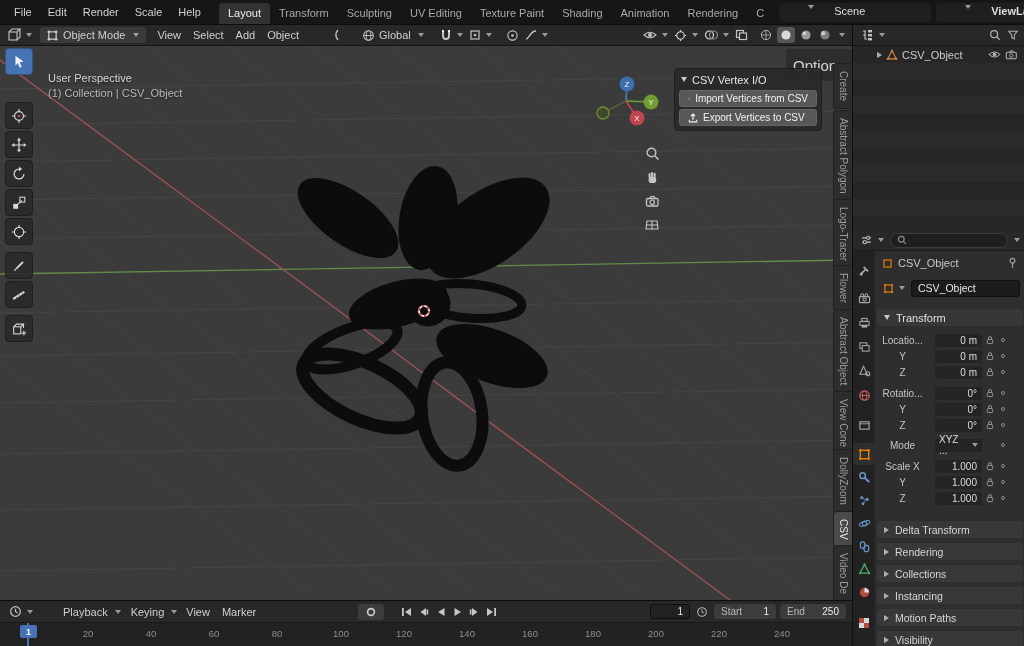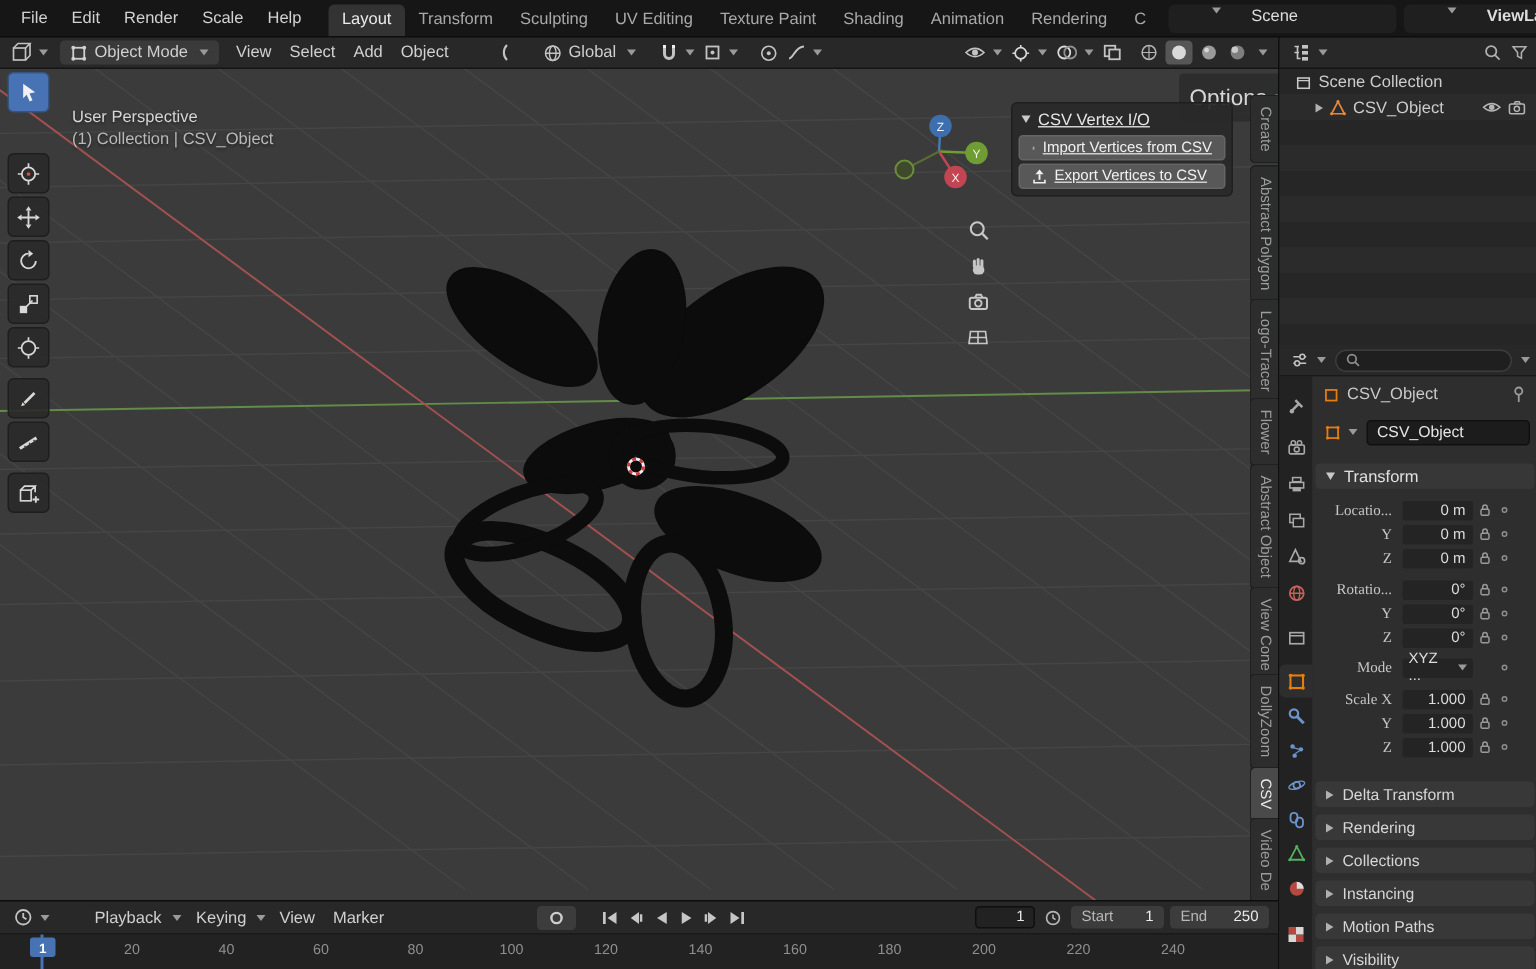--- a/index.html
+++ b/index.html
@@ -45,21 +45,21 @@
 .search{flex:1;height:15px;background:#1f1f1f;border:1px solid #3c3c3c;border-radius:8px;display:flex;align-items:center;padding:0 6px;gap:4px;}
 .tabstrip{position:absolute;left:0;top:21px;width:22px;height:395px;background:#222;}
 .ptab{position:absolute;left:0;width:22px;height:22px;display:flex;align-items:center;justify-content:center;}
 .ptab.active{background:#2e2e2e;border-radius:4px 0 0 4px;}
 .pcontent{position:absolute;left:22px;top:21px;width:150px;height:395px;background:#2e2e2e;overflow:hidden;}
 .crumb{height:18px;margin-top:3px;display:flex;align-items:center;gap:5px;padding:0 7px;color:#c9c9c9;}
 .name-row{display:flex;align-items:center;gap:3px;padding:0 5px;margin-top:7px;height:18px;}
 .name-field{flex:1;height:17px;background:#1c1c1c;border:1px solid #101010;border-radius:3px;color:#e5e5e5;display:flex;align-items:center;padding:0 6px;font-size:10.5px;}
 .tpanel-header{margin:12px 2px 0;height:17px;background:#373737;border-radius:3px;display:flex;align-items:center;gap:6px;padding:0 7px;color:#e0e0e0;}
 .trow{display:flex;align-items:center;height:16px;padding-left:2px;}
-.trow .lbl{width:58px;text-align:right;padding-right:7px;color:#c5c5c5;font-size:10px;white-space:nowrap;overflow:hidden;font-family:Liberation Serif, serif;}
+.trow .lbl{width:58px;text-align:center;padding-right:7px;color:#c5c5c5;font-size:10px;white-space:nowrap;overflow:hidden;}
 .trow .val{width:47px;height:13px;background:#242424;border-radius:2px;color:#dddddd;font-size:10px;display:flex;align-items:center;justify-content:flex-end;padding:0 5px;}
 .trow .val.sel{justify-content:space-between;padding:0 4px;}
 .lockw{width:16px;display:flex;justify-content:center;}
 .adot{width:4px;height:4px;border:1px solid #8d8d8d;border-radius:50%;margin-left:3px;flex:none;}
 .sub-panel{margin:5px 2px 0;height:17px;background:#383838;border-radius:3px;display:flex;align-items:center;gap:6px;padding:0 7px;color:#d6d6d6;font-size:10.5px;}
 
 .tl-header{left:0;top:600px;width:852px;height:22px;background:#282828;border-top:1px solid #0d0d0d;display:flex;align-items:center;padding:0 6px;}
 .tl-ruler{left:0;top:622px;width:852px;height:24px;background:#222;border-top:1px solid #191919;}
 .rnum{position:absolute;top:5px;width:26px;text-align:center;color:#8f8f8f;font-size:9.5px;}
 .tfield{height:15px;background:#222;border:1px solid #0f0f0f;border-radius:3px;display:flex;align-items:center;justify-content:flex-end;padding:0 6px;color:#e8e8e8;font-size:10px;}
@@ -434,21 +434,21 @@
             <path d="M2 3 H12 L13 11 H1 Z M7 3 L7 11 M1.6 7 H12.5" fill="none" stroke="#c6c6c6" stroke-width="1.1"></path>
           </svg>
         </div>
     </div>
 
     <div class="abs options-pill" style="left:786px;top:3px;">
       <span>Options</span>
       <span class="chev"></span>
     </div>
 
-    <div class="abs csv-panel" style="left:674px;top:22px;text-decoration:underline;">
+    <div class="abs csv-panel" style="left:674px;top:22px;">
       <div class="csv-head">
         <span class="tri-d"></span>
         <span>CSV Vertex I/O</span>
       </div>
       <div class="csv-btn">
         <svg width="10" height="11" viewBox="0 0 11 12">
             <path d="M5.5 1 V6" stroke="#efefef" stroke-width="1.4"></path>
             <polygon points="2.5,5.5 8.5,5.5 5.5,9" fill="#efefef"></polygon>
             <path d="M1.5 8.5 V10.8 H9.5 V8.5" fill="none" stroke="#efefef" stroke-width="1.2"></path>
           </svg>
@@ -469,27 +469,20 @@
     <div class="side-tab" style="top:153px;">Logo-Tracer</div>
     <div class="side-tab" style="top:219px;">Flower</div>
     <div class="side-tab" style="top:263px;">Abstract Object</div>
     <div class="side-tab" style="top:345px;">View Cone</div>
     <div class="side-tab" style="top:403px;">DollyZoom</div>
     <div class="side-tab active" style="top:465px;">CSV</div>
     <div class="side-tab" style="top:499px;">Video De</div>
   </div>
 
   <div class="abs outliner">
-    <div class="out-row">
-      <svg width="12" height="12" viewBox="0 0 14 14" style="margin-left:6px;">
-          <rect x="2.5" y="3.5" width="9" height="8" fill="none" stroke="#c9c9c9" stroke-width="1.2"></rect>
-          <path d="M2.5 5.5 H11.5" stroke="#c9c9c9" stroke-width="1"></path>
-        </svg>
-      <span>Scene Collection</span>
-    </div>
     <div class="out-row">
       <span class="tri-r" style="margin-left:20px;"></span>
       <svg width="12" height="12" viewBox="0 0 14 14">
           <path d="M7 2 L12 11.5 H2 Z" fill="none" stroke="#e8883a" stroke-width="1.3"></path>
           <circle cx="7" cy="2" r="1.2" fill="#e8883a"></circle>
           <circle cx="12" cy="11.5" r="1.2" fill="#e8883a"></circle>
           <circle cx="2" cy="11.5" r="1.2" fill="#e8883a"></circle>
         </svg>
       <span>CSV_Object</span>
       <span style="flex:1"></span>

